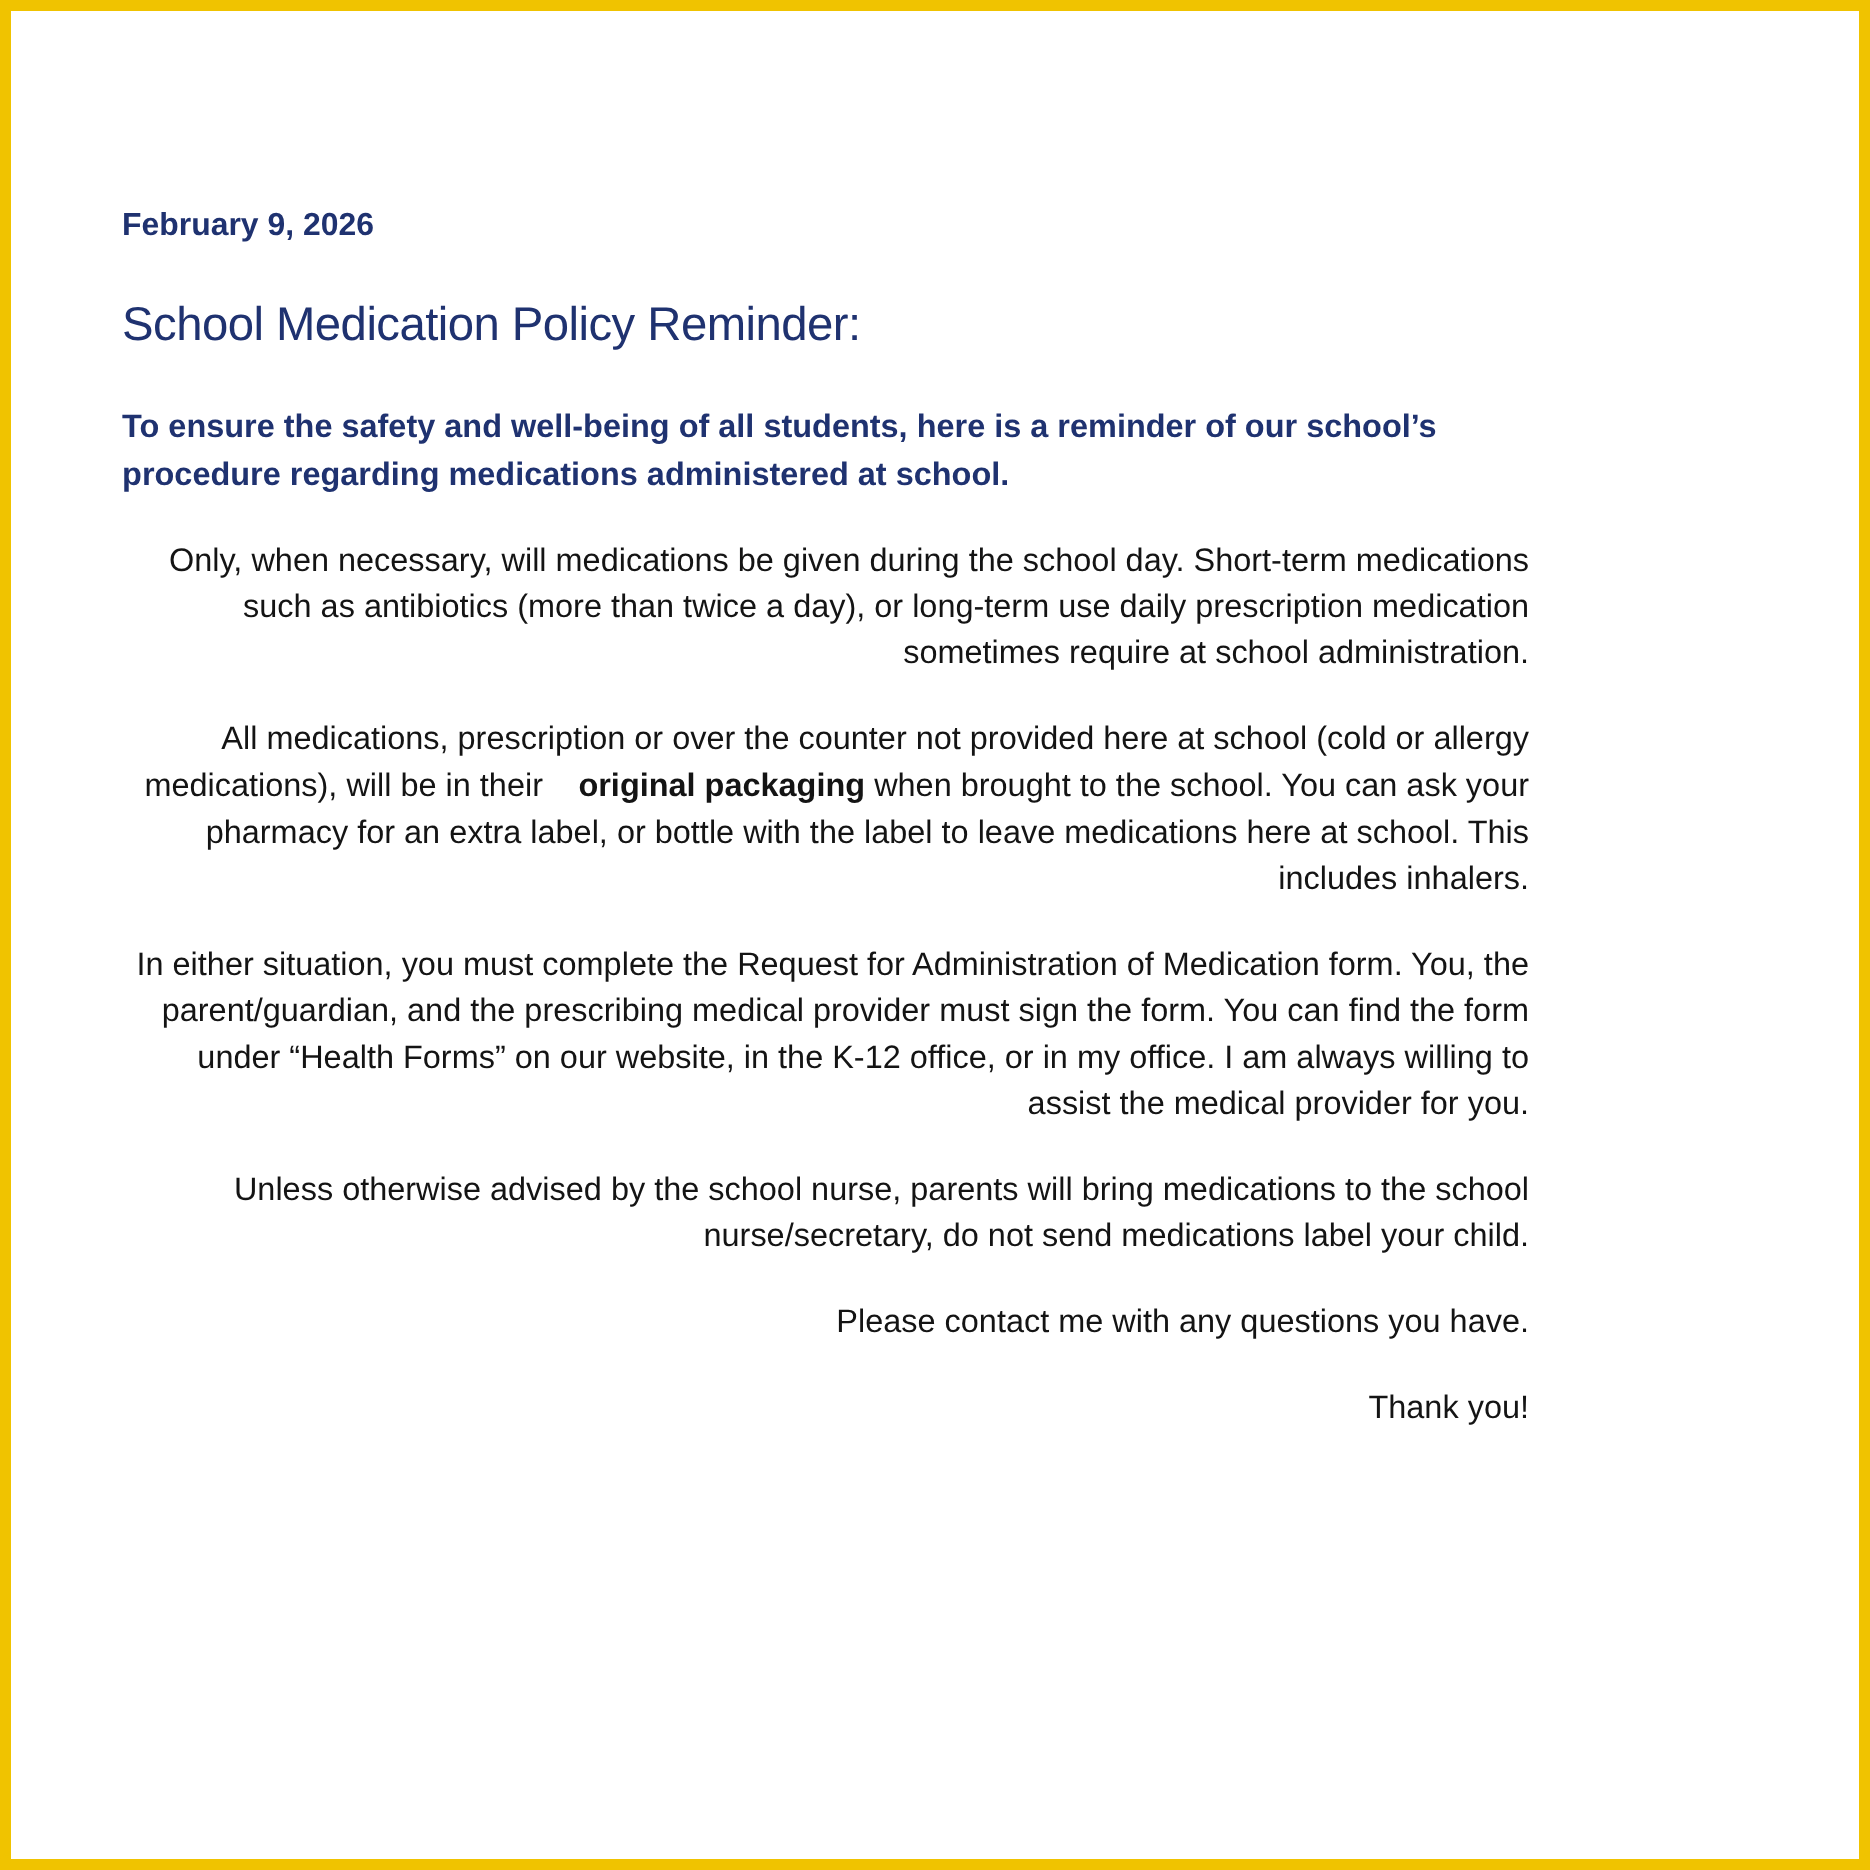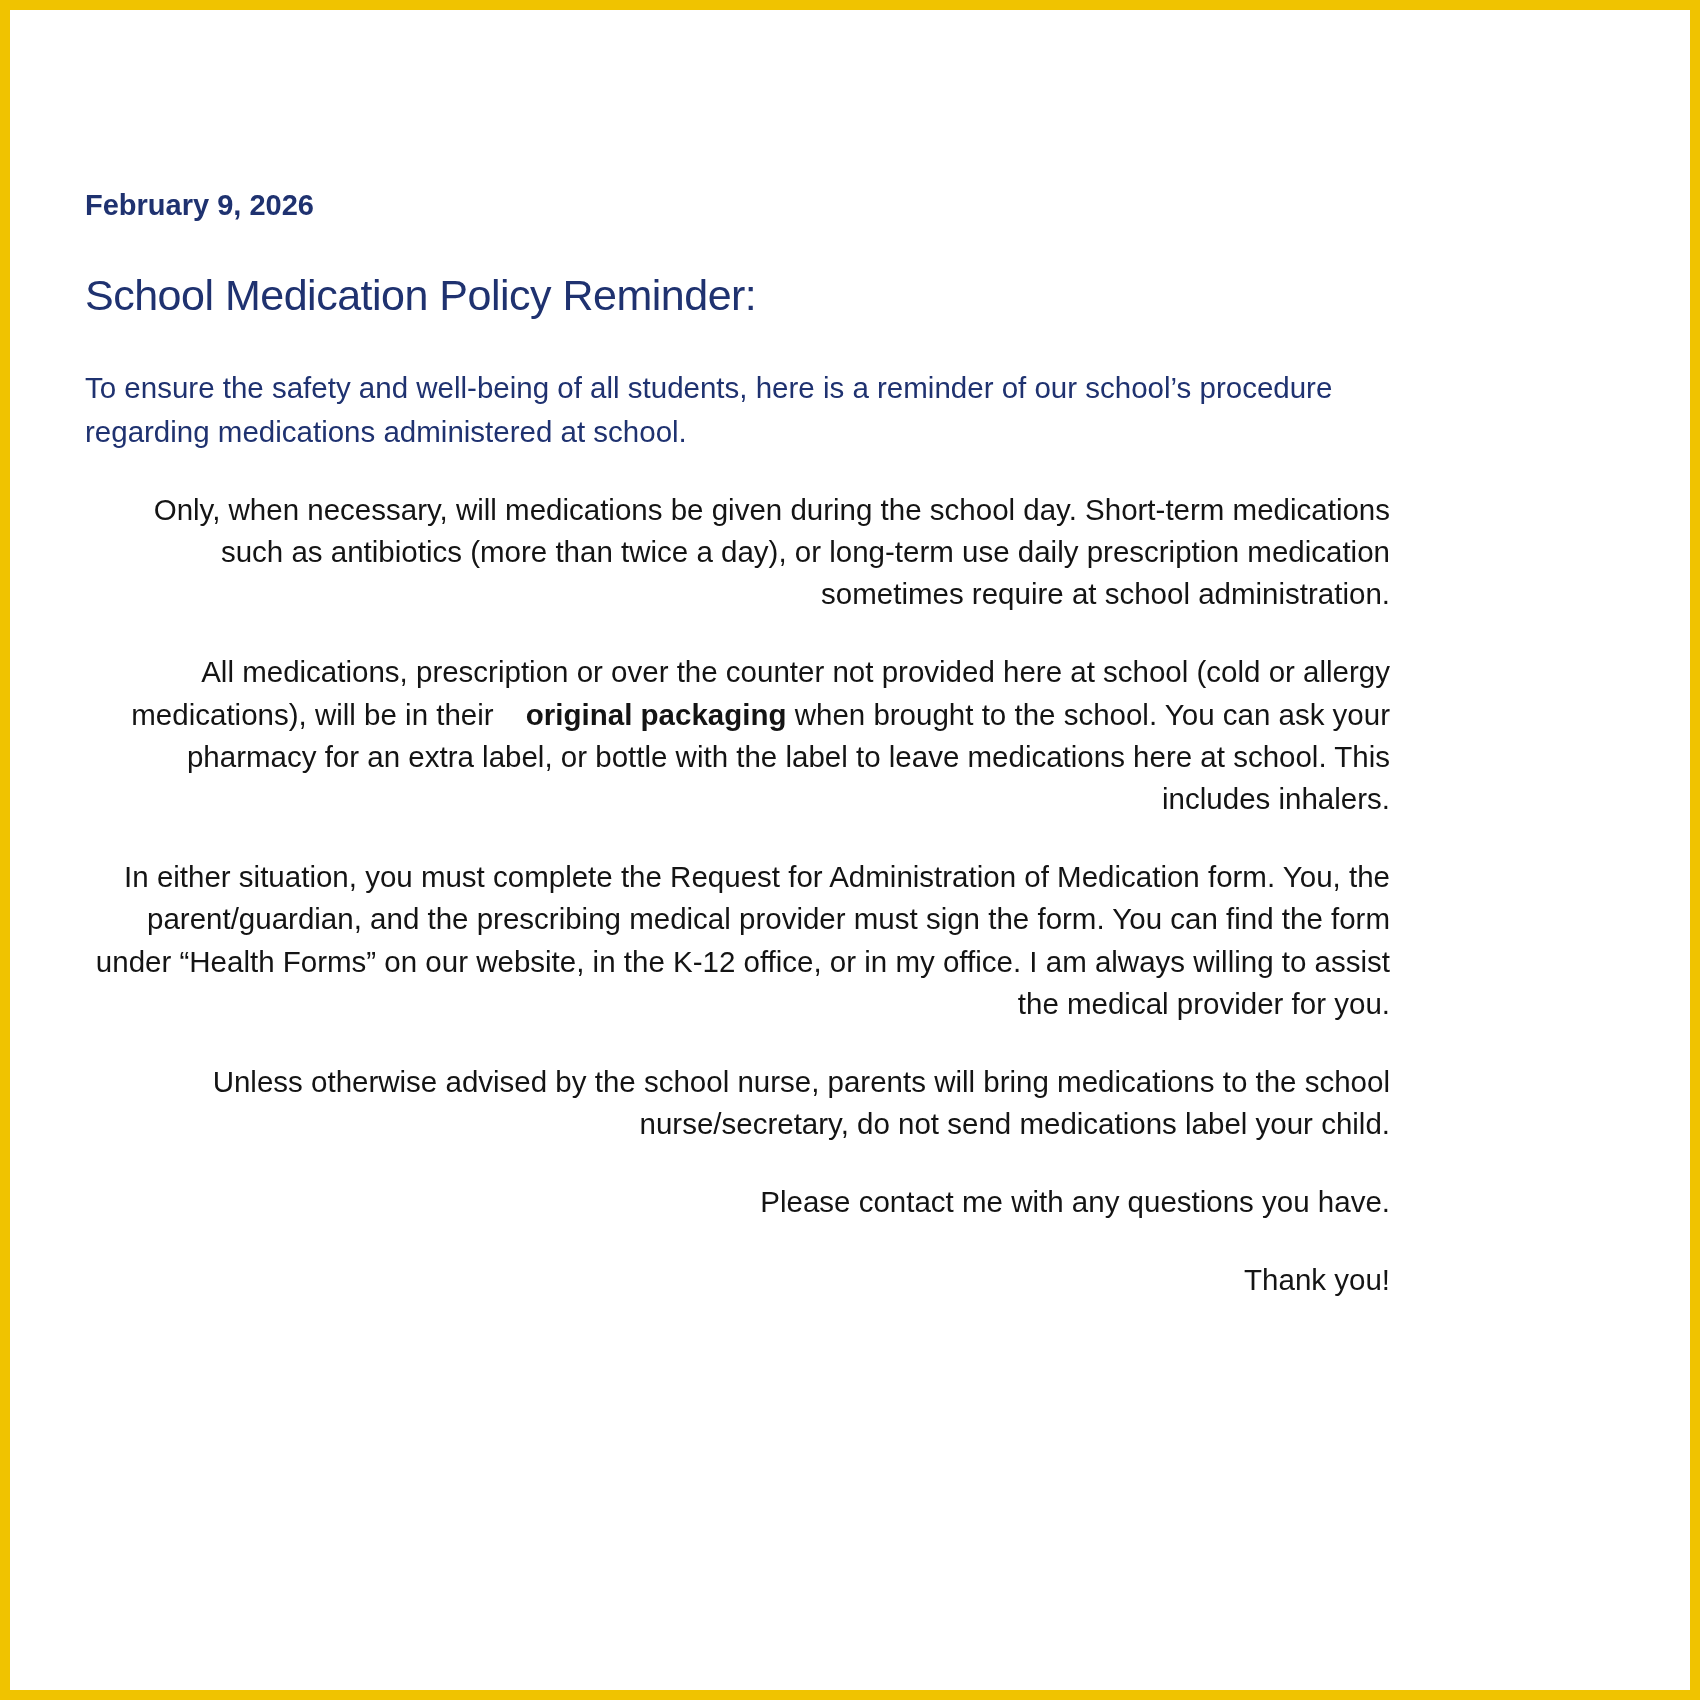--- a/index.html
+++ b/index.html
@@ -11,40 +11,40 @@
     height: 1700px;
     box-sizing: border-box;
     background: #ffffff;
     border: 10px solid var(--border-gold, #F0C300);
     font-family: "Liberation Sans", "DejaVu Sans", sans-serif;
     color: #141414;
     overflow: hidden;
   }
   .page-content {
     box-sizing: border-box;
-    padding: 178px 300px 0 75px;
+    padding: 178px 300px 0 101px;
   }
   .date-line {
     color: var(--navy, #1F3270);
     font-weight: bold;
     font-size: 29px;
     line-height: 1.2;
     margin: 0 0 48px 0;
   }
   .letter-title {
     color: var(--navy, #1F3270);
     font-weight: normal;
     font-size: 43px;
     line-height: 1.15;
     margin: 0 0 46px 0;
     letter-spacing: -0.5px;
   }
   .intro-paragraph {
     color: var(--navy, #1F3270);
-    font-weight: normal;
+    font-weight: bold;
     font-size: 29.5px;
     line-height: 1.47;
     margin: 0 0 36px 0;
   }
   .body-paragraph {
     font-size: 29.5px;
     line-height: 1.43;
     margin: 0 0 36px 0;
     text-align: right;
   }

